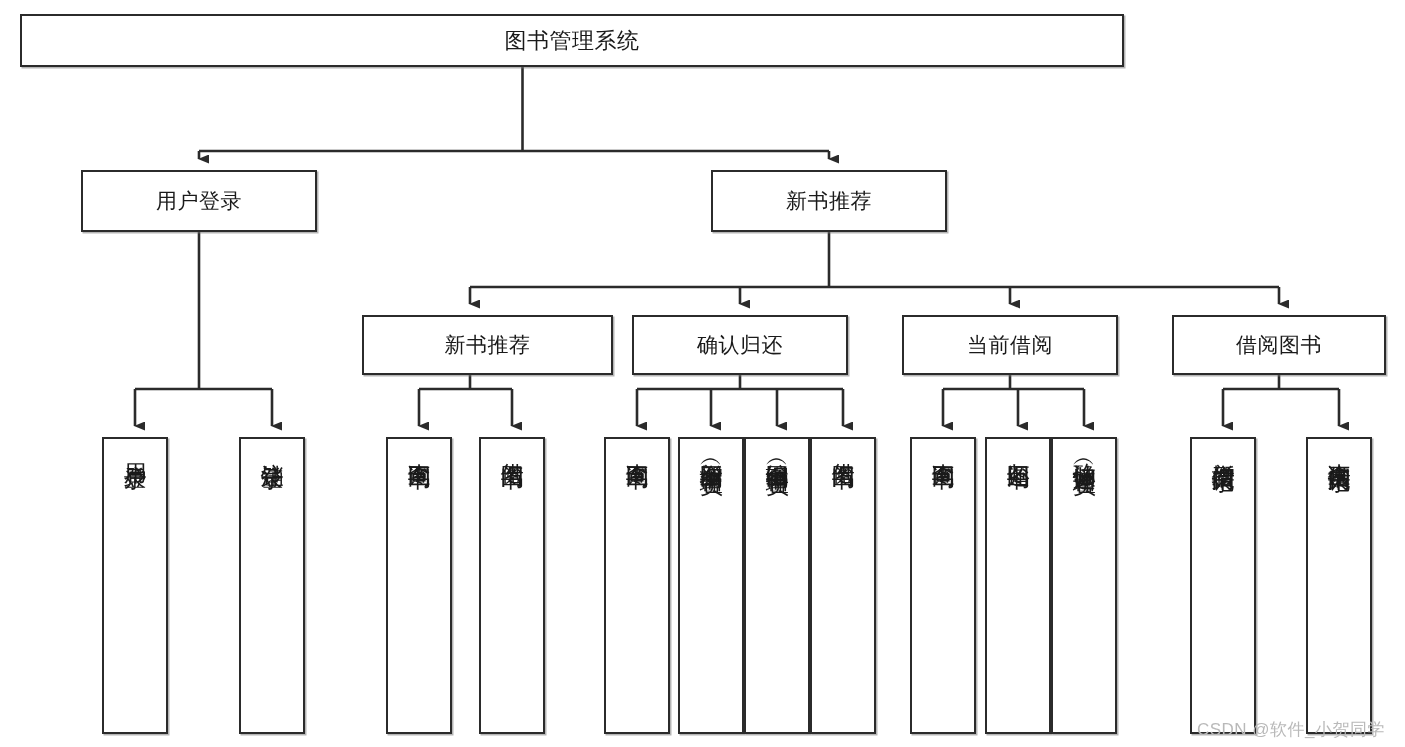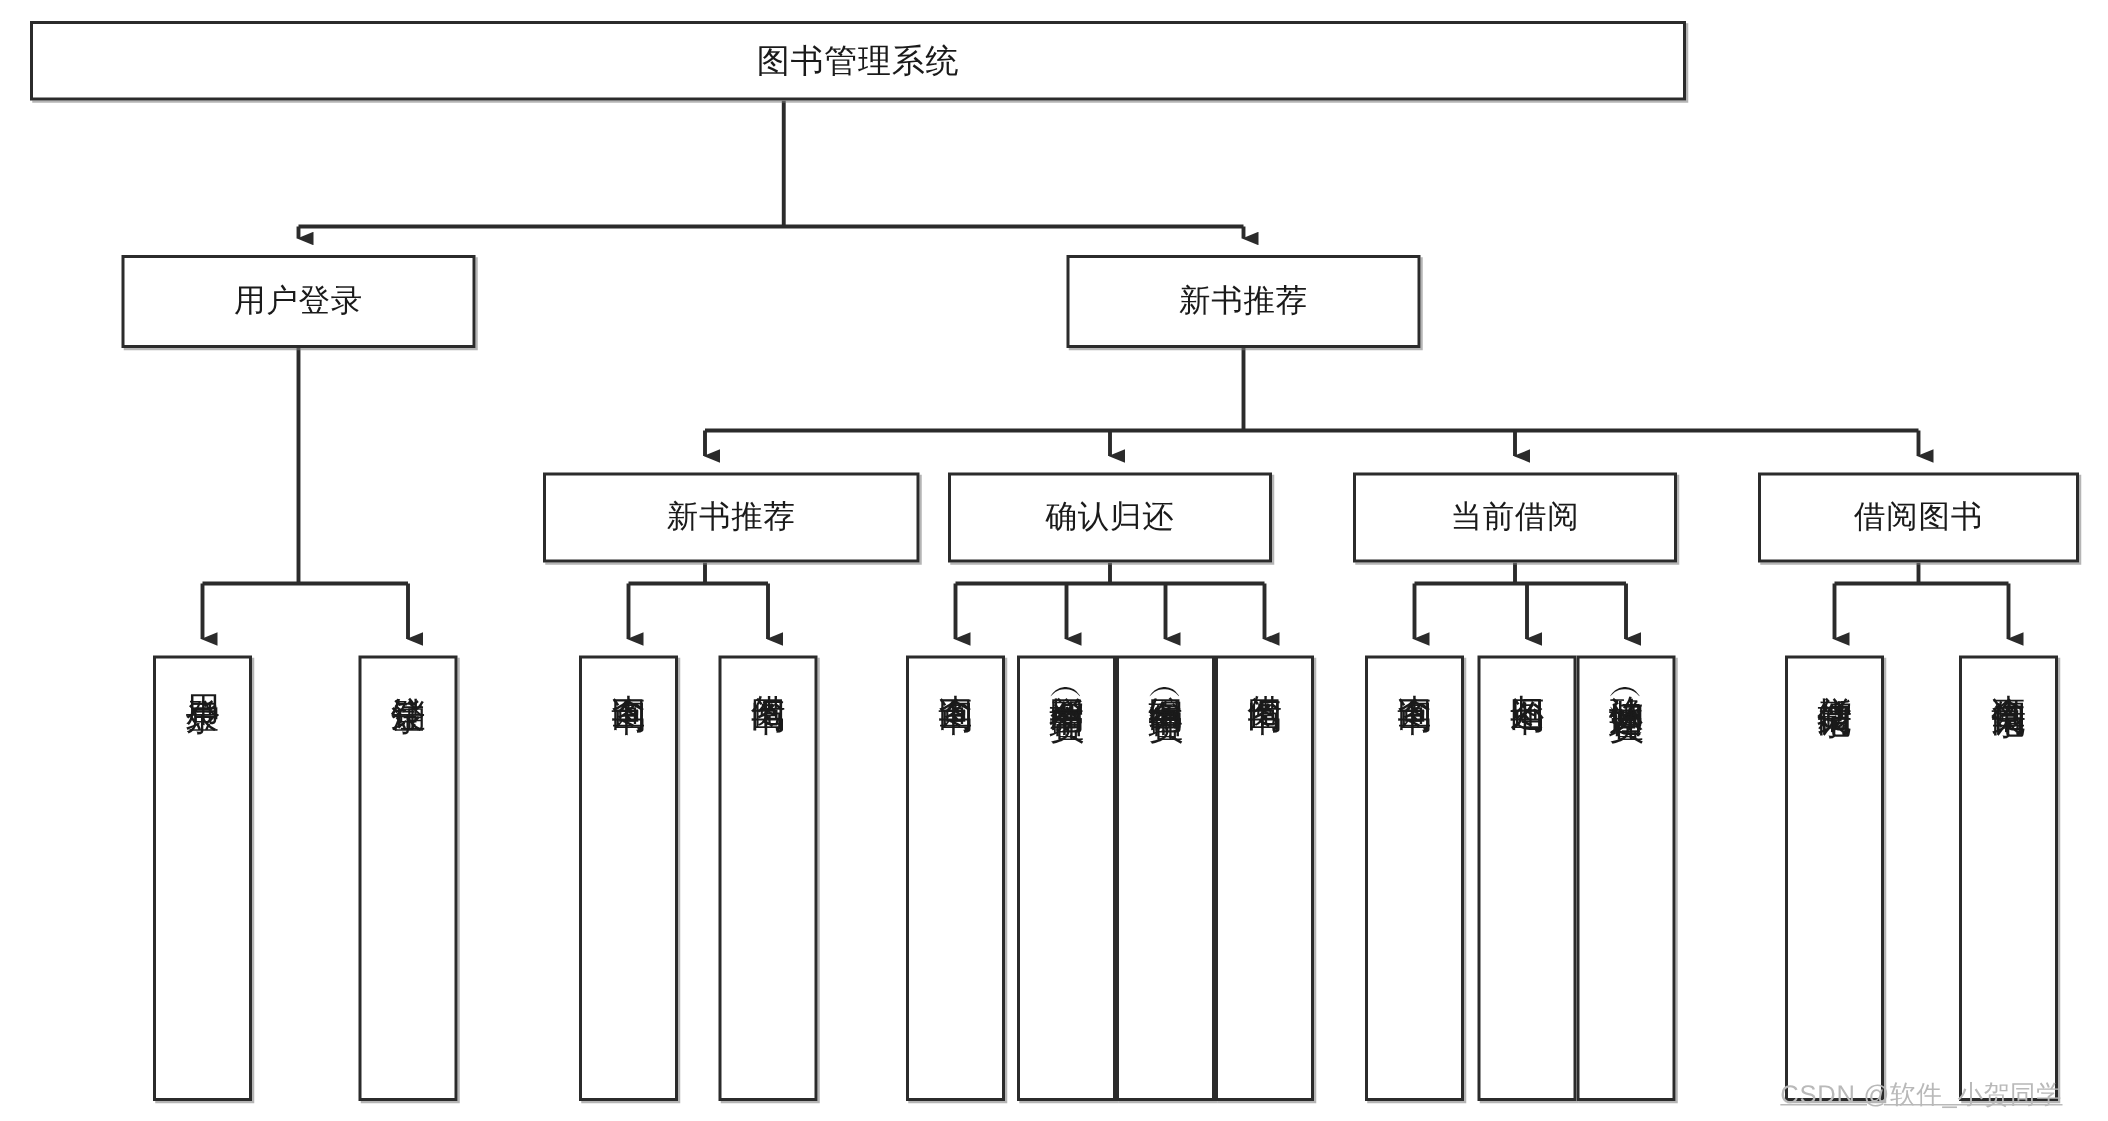--- a/index.html
+++ b/index.html
@@ -63,28 +63,27 @@
   .node.vert .label {
     writing-mode: vertical-rl;
     text-orientation: upright;
     font-size: 23px;
     line-height: 1.02;
     letter-spacing: 1.5px;
     display: block;
   }
   #watermark {
     position: absolute;
-    right: 30px;
+    right: 20px;
     bottom: 6px;
     font-size: 17px;
     color: #b9b9b9;
     letter-spacing: 0.5px;
     user-select: none;
     white-space: nowrap;
-    text-decoration: underline;
   }
 </style>
 </head>
 <body>
 
 <div id="diagram-root">
 
   <svg class="connectors" viewBox="0 0 1405 747" xmlns="http://www.w3.org/2000/svg">
     <defs>
       <marker id="arrowhead" markerWidth="9" markerHeight="11" refX="4.5" refY="10" orient="auto" markerUnits="userSpaceOnUse">

